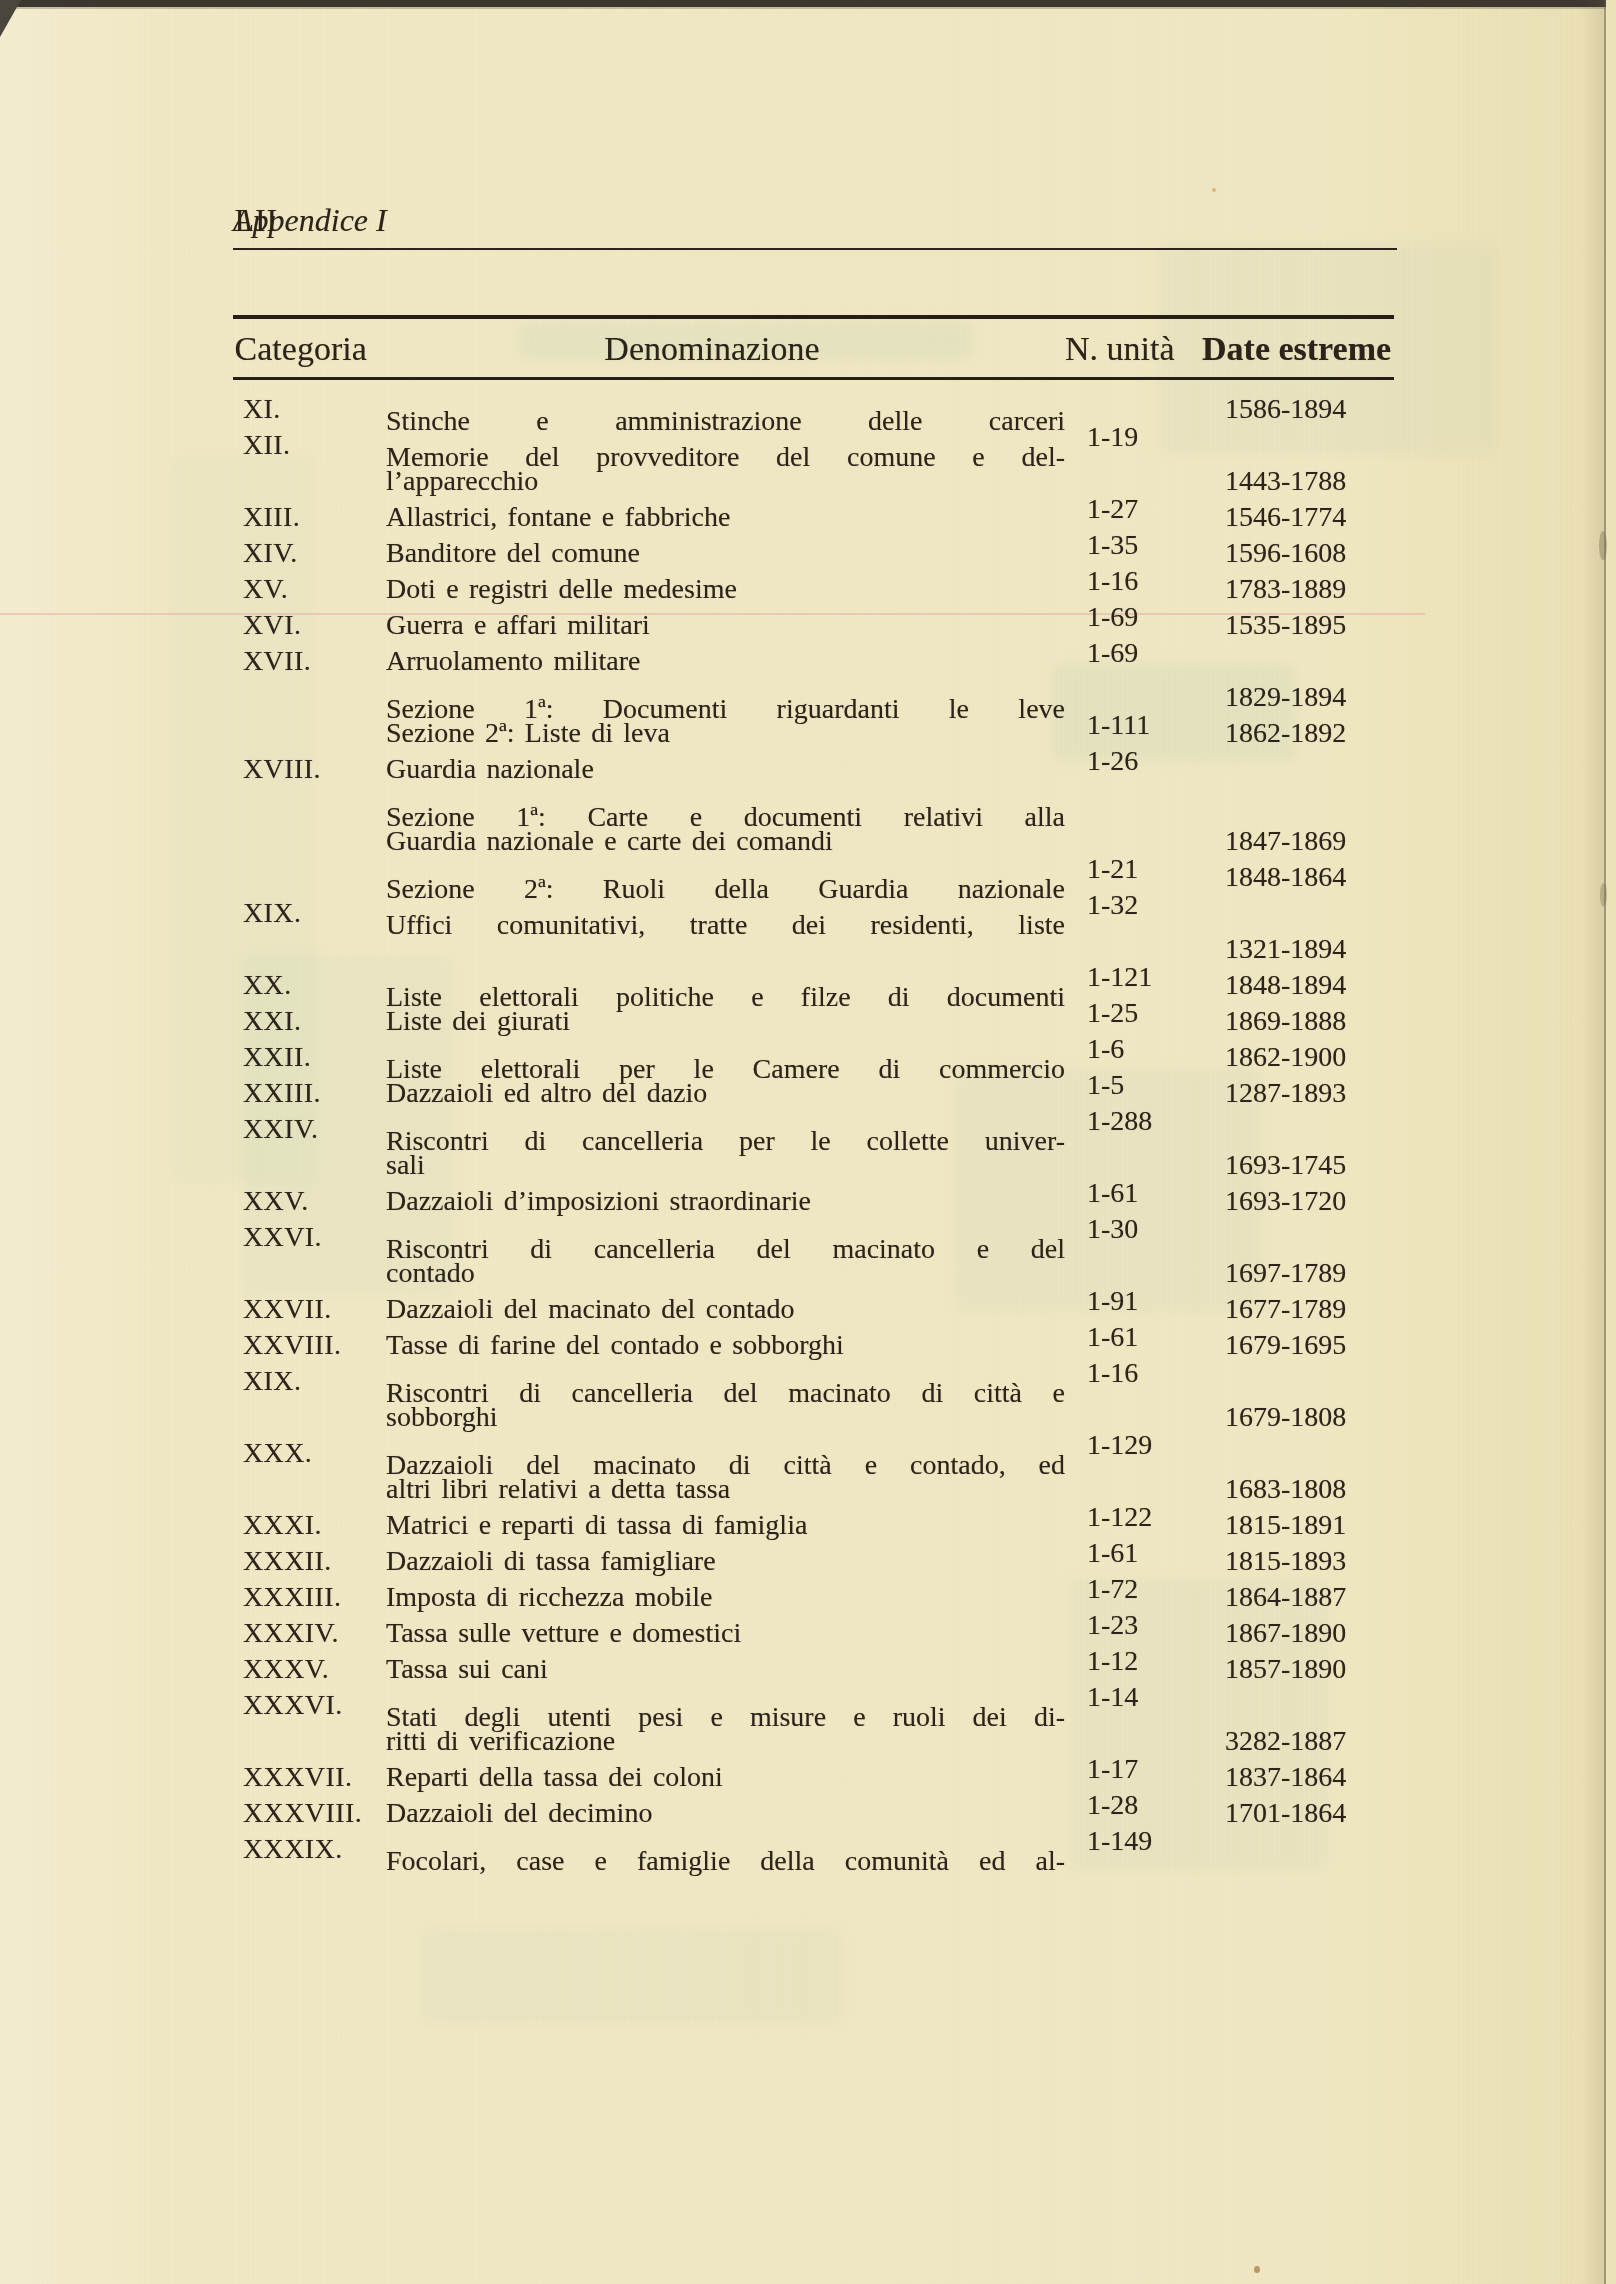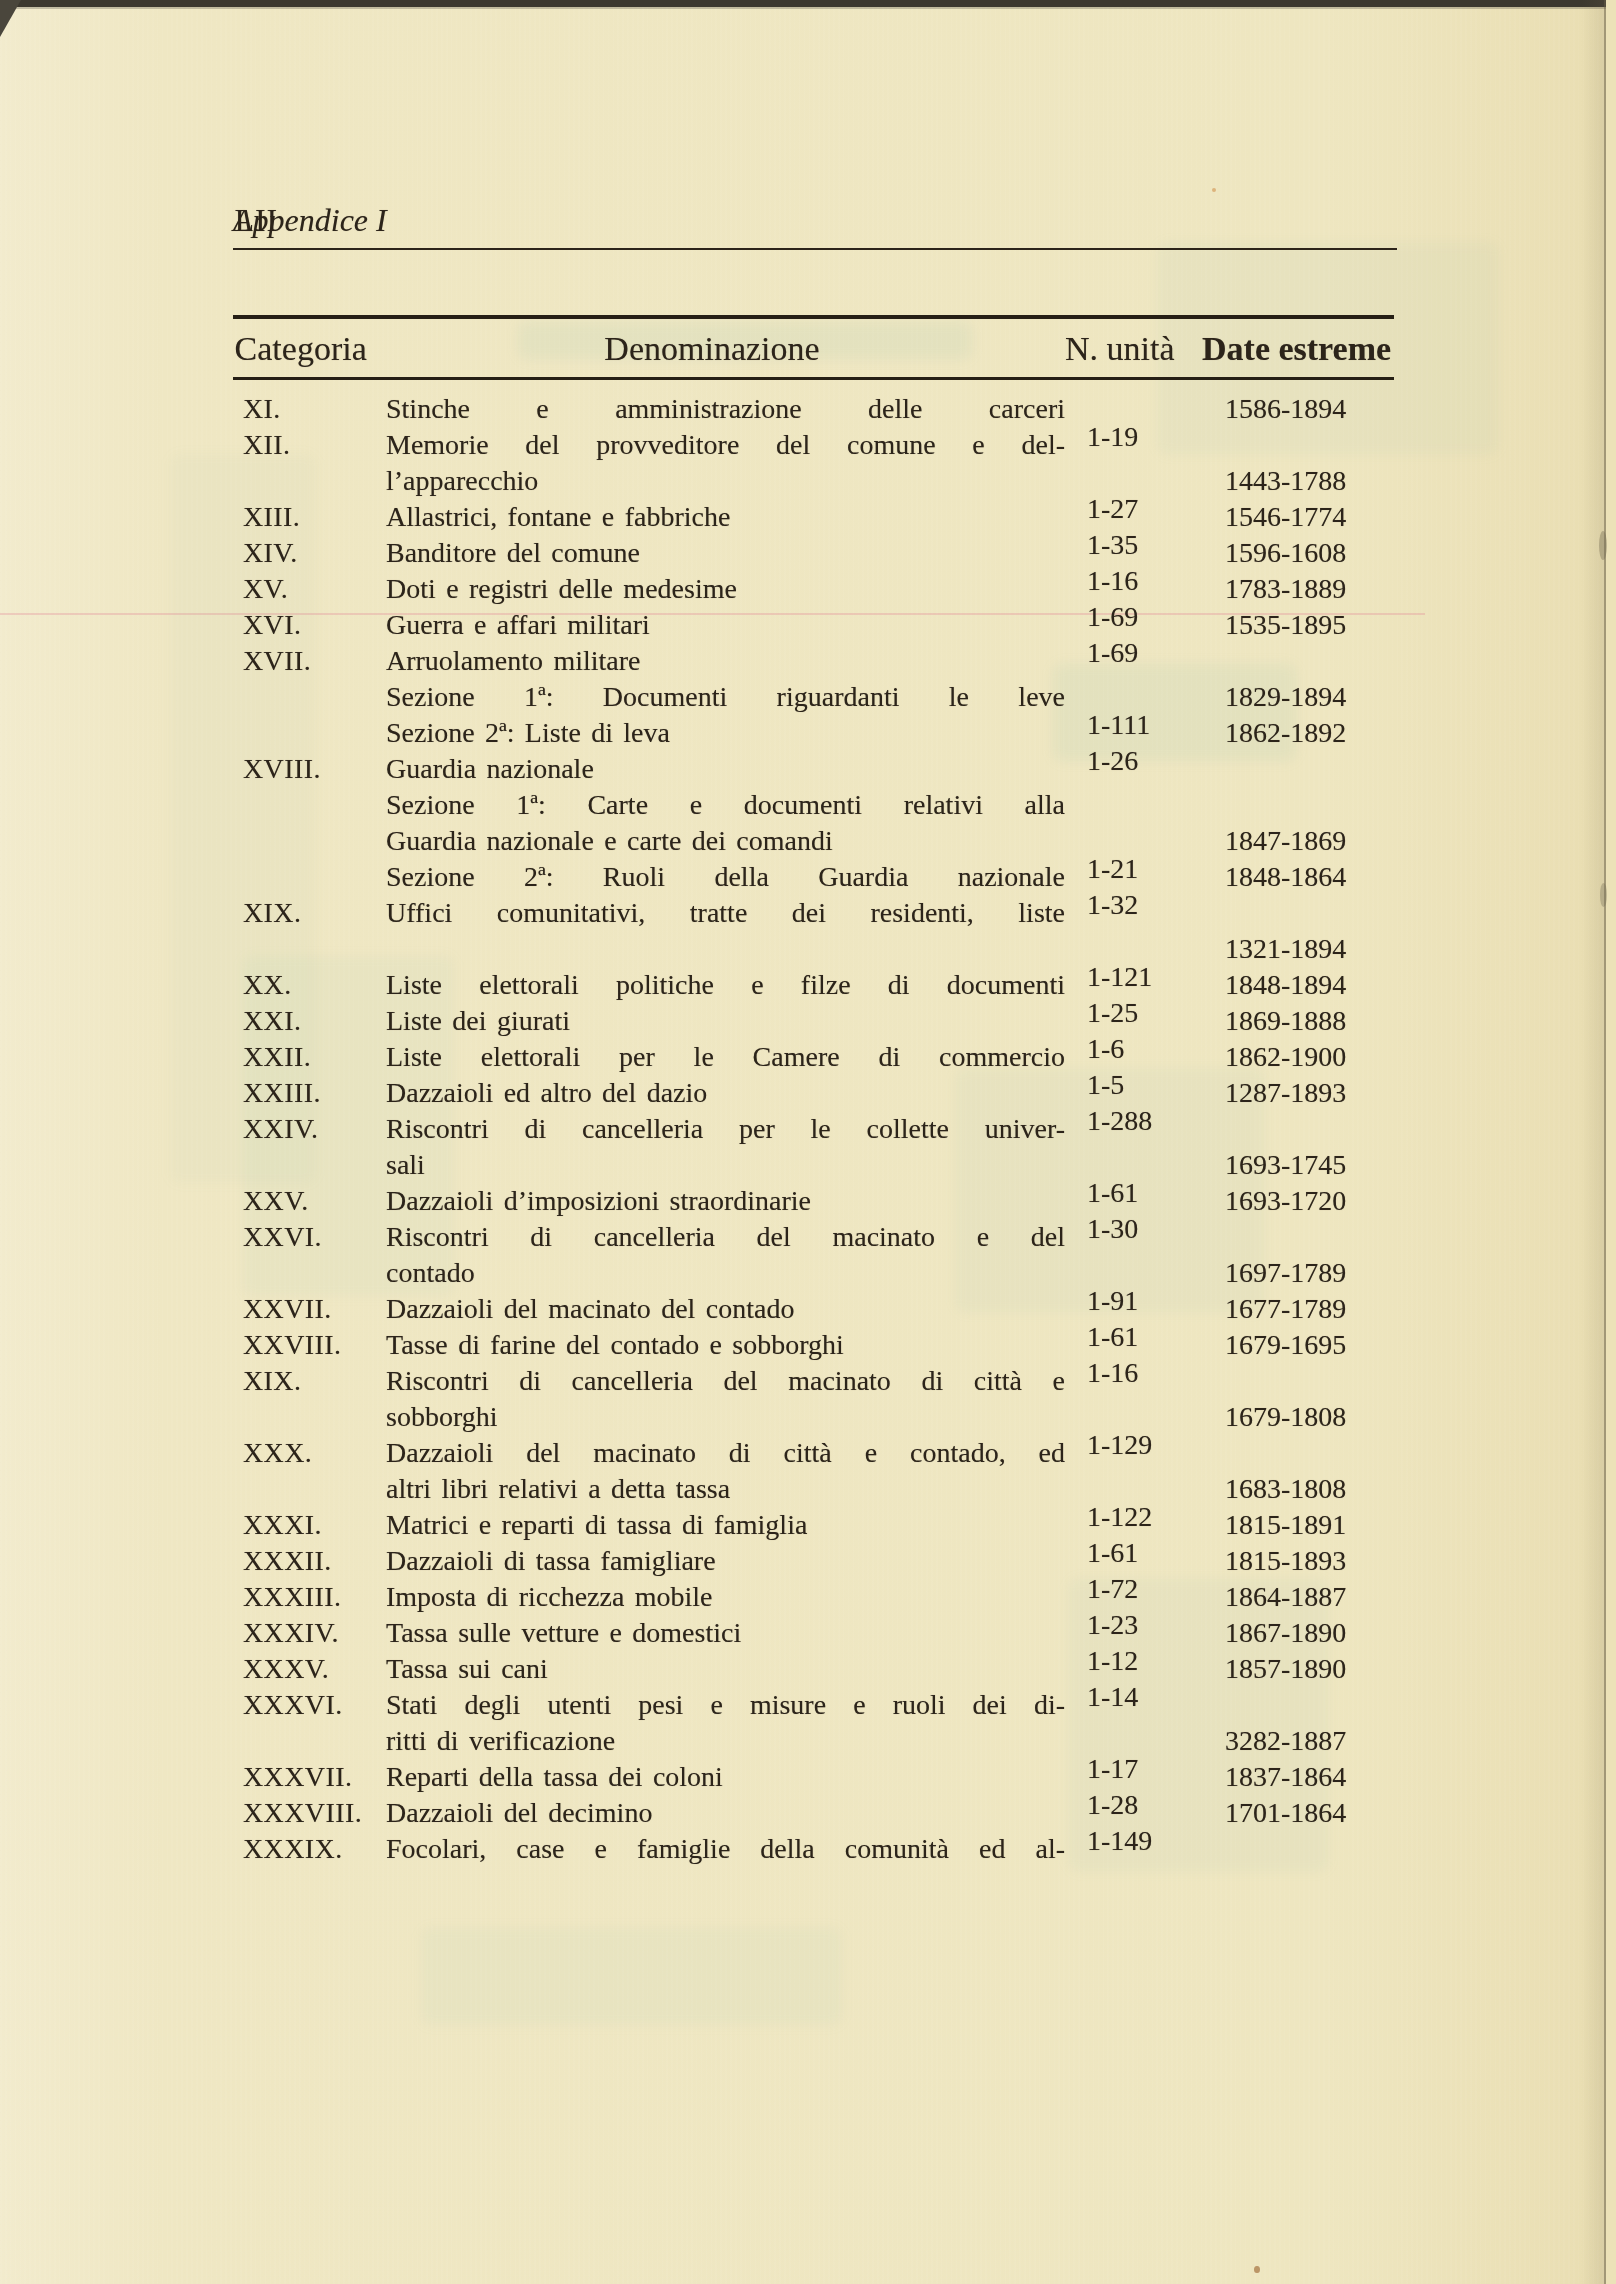--- a/index.html
+++ b/index.html
@@ -55,21 +55,21 @@
   .thead{position:absolute;left:233px;top:330px;width:1161px;height:40px;font-size:34px;line-height:37px;}
   .th-cat{position:absolute;left:1.6px;top:0;}
   .th-den{position:absolute;left:143px;top:0;width:672px;text-align:center;}
   .th-unit{position:absolute;left:832px;top:0;}
   .th-date{position:absolute;left:969px;top:0;font-weight:bold;}
 
   #table-lines{position:absolute;left:243px;top:391px;width:1161px;font-size:28px;}
   .line{position:relative;height:36px;line-height:36px;white-space:nowrap;}
   .cat{position:absolute;left:0;top:0;letter-spacing:0.4px;}
   .desc{position:absolute;left:143px;top:0;width:679px;word-spacing:.12em;}
-  .desc.just{text-align:justify;text-align-last:justify;white-space:normal;height:36px;overflow:hidden;}
+  .desc.just{text-align:justify;text-align-last:justify;white-space:normal;height:36px;overflow:hidden;margin-top:12px;}
   .unit{position:absolute;left:844px;top:0;margin-top:28px;}
   .date{position:absolute;left:982px;top:0;}
 </style>
 </head>
 <body>
 
 <div id="page">
 
   <div class="scan-strip-top"></div>
   <div class="corner-left"></div>

